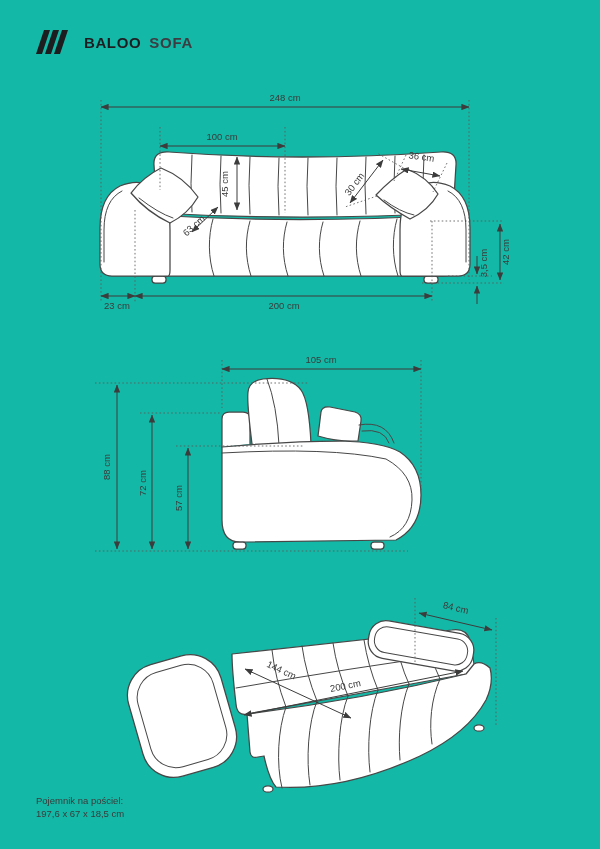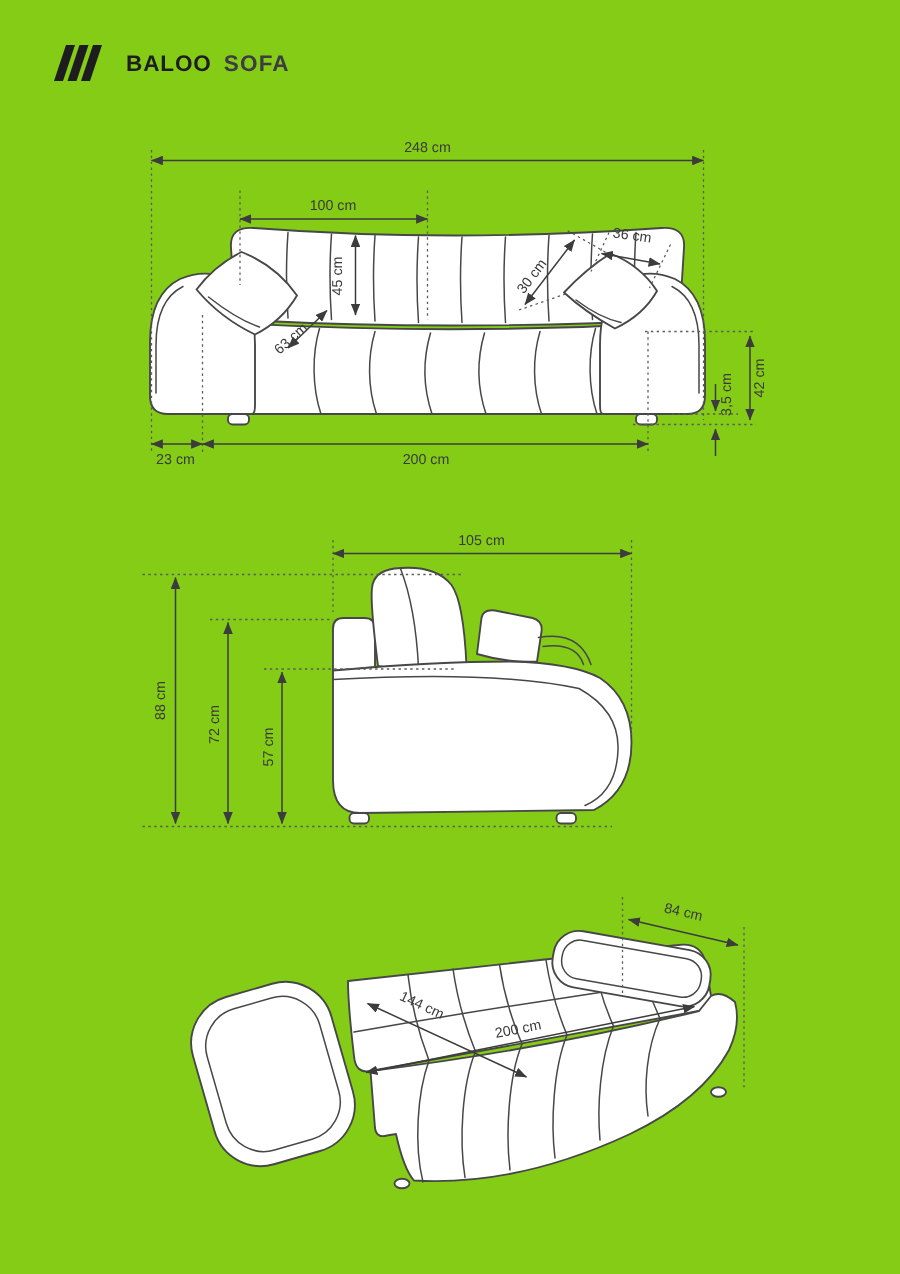--- a/index.html
+++ b/index.html
@@ -1,16 +1,16 @@
 <!DOCTYPE html>
 <html><head>
 <meta charset="utf-8">
 <style>
   html,body{margin:0;padding:0;background:#e9e9e9;}
-  .sheet{position:relative;width:600px;height:849px;background:#84cc16;overflow:hidden;
+  .sheet{position:relative;width:600px;height:849px;background:#14b8a6;overflow:hidden;
          font-family:"Liberation Sans", sans-serif;}
   .hdr{position:absolute;left:36px;top:30px;display:flex;align-items:center;}
   .logo{width:32px;height:24px;margin-right:16px;}
   .brand{font-size:15px;font-weight:800;letter-spacing:.6px;color:#1e1e22;}
   .product{font-size:15px;font-weight:700;letter-spacing:.8px;color:#3c3c42;margin-left:8px;}
   .ftr{position:absolute;left:36px;top:795px;font-size:9.5px;line-height:12.5px;color:#3a3a3a;}
   svg.draw{position:absolute;left:0;top:0;}
   .o{stroke:#474747;stroke-width:1.25;fill:#ffffff;stroke-linejoin:round;stroke-linecap:round;}
   .s{stroke:#474747;stroke-width:1;fill:none;stroke-linecap:round;}
   .dim{stroke:#3c3c3c;stroke-width:1;fill:none;marker-start:url(#ah);marker-end:url(#ah);}
@@ -217,14 +217,18 @@
         <path class="dim" d="M245 669 L351 718"></path>
         <text class="t" text-anchor="middle" transform="translate(280,673) rotate(25)">144 cm</text>
       </g>
       <g>
         <path class="dim" d="M244 715 L463 671"></path>
         <text class="t" text-anchor="middle" transform="translate(346,689) rotate(-11)">200 cm</text>
       </g>
     </g>
   </svg>
 
+  <div class="ftr">
+    <div>Pojemnik na pościel:</div>
+    <div>197,6 x 67 x 18,5 cm</div>
+  </div>
 
 </div>
 
 </body></html>

